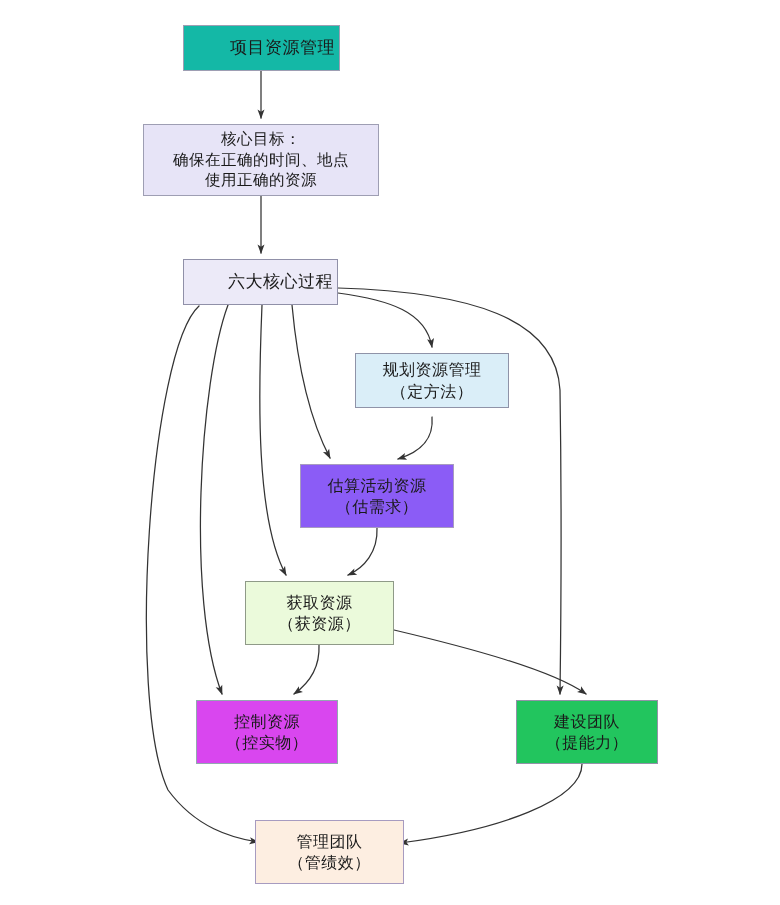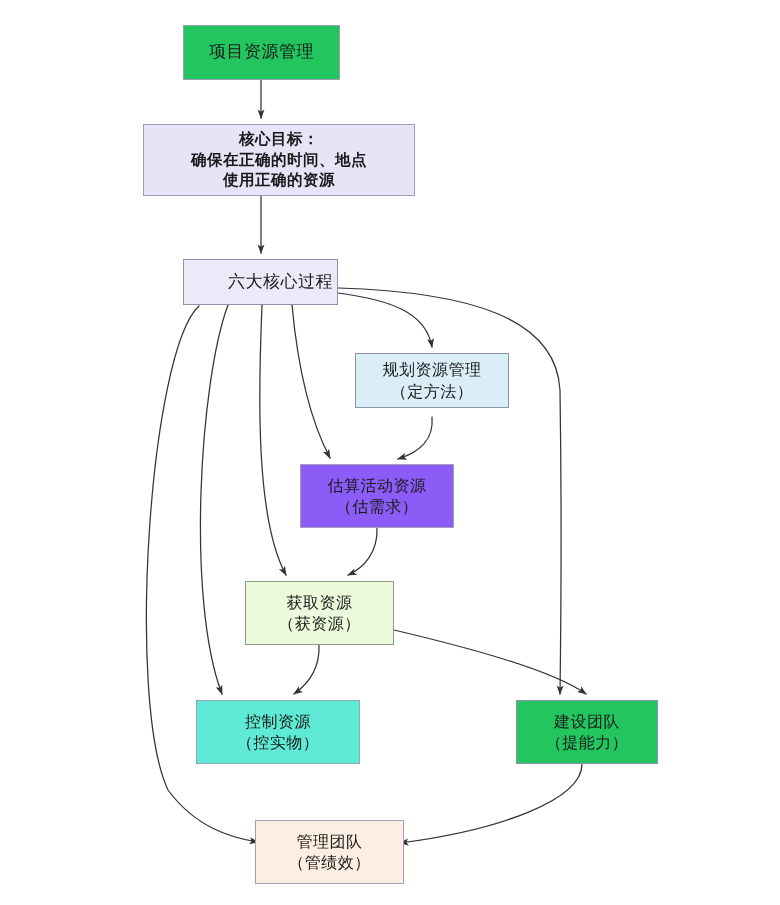--- a/index.html
+++ b/index.html
@@ -72,32 +72,32 @@
         <path d="M 338,288 C 470,292 556,318 560,390 C 562,520 561,620 560,694" marker-end="url(#arrowhead)"></path>
         <path d="M 432,417 C 434,440 420,452 398,459" marker-end="url(#arrowhead)"></path>
         <path d="M 377,528 C 378,552 364,568 348,575" marker-end="url(#arrowhead)"></path>
         <path d="M 319,645 C 320,668 308,684 294,694" marker-end="url(#arrowhead)"></path>
         <path d="M 394,630 C 470,648 552,670 586,694" marker-end="url(#arrowhead)"></path>
         <path d="M 582,764 C 582,800 500,830 400,843" marker-end="url(#arrowhead)"></path>
       </g>
   </svg>
 
   <div id="node-group">
-      <div class="node n-title" style="left: 183px; top: 25px; width: 157px; height: 55px; background: #22c55e; border-color: rgb(158, 158, 179);"><span class="node-label">项目资源管理</span></div>
-      <div class="node n-goal" style="left: 143px; top: 124px; width: 272px; height: 72px; background: rgb(231, 228, 247); border-color: rgb(158, 158, 179); font-weight: bold;"><span class="node-label">核心目标：
+      <div class="node n-title" style="left: 183px; top: 25px; width: 157px; height: 46px; background: #14b8a6; border-color: rgb(158, 158, 179); justify-content: flex-end;"><span class="node-label">项目资源管理</span></div>
+      <div class="node n-goal" style="left: 143px; top: 124px; width: 236px; height: 72px; background: rgb(231, 228, 247); border-color: rgb(158, 158, 179);"><span class="node-label">核心目标：
 确保在正确的时间、地点
 使用正确的资源</span></div>
       <div class="node n-process" style="left: 183px; top: 259px; width: 155px; height: 46px; background: rgb(236, 234, 248); border-color: rgb(144, 144, 168);"><span class="node-label">六大核心过程</span></div>
       <div class="node n-proc-sub" style="left: 355px; top: 353px; width: 154px; height: 55px; background: rgb(218, 238, 248); border-color: rgb(143, 147, 168);"><span class="node-label">规划资源管理
 （定方法）</span></div>
       <div class="node n-proc-sub" style="left: 300px; top: 464px; width: 154px; height: 64px; background: #8b5cf6; border-color: rgb(167, 155, 192);"><span class="node-label">估算活动资源
 （估需求）</span></div>
       <div class="node n-proc-sub" style="left: 245px; top: 581px; width: 149px; height: 64px; background: rgb(235, 250, 219); border-color: rgb(143, 154, 136);"><span class="node-label">获取资源
 （获资源）</span></div>
-      <div class="node n-proc-sub" style="left: 196px; top: 700px; width: 164px; height: 64px; background: #5eead4; border-color: rgb(146, 168, 176); align-items: center;"><span class="node-label">控制资源
+      <div class="node n-proc-sub" style="left: 196px; top: 700px; width: 142px; height: 64px; background: #d946ef; border-color: rgb(146, 168, 176); align-items: center;"><span class="node-label">控制资源
 （控实物）</span></div>
       <div class="node n-proc-sub" style="left: 516px; top: 700px; width: 142px; height: 64px; background: #22c55e; border-color: rgb(146, 146, 168);"><span class="node-label">建设团队
 （提能力）</span></div>
       <div class="node n-proc-sub" style="left: 241px; top: 820px; width: 149px; height: 64px; background: rgb(253, 238, 225); border-color: rgb(167, 155, 192); margin-left: 14px;"><span class="node-label">管理团队
 （管绩效）</span></div>
     </div>
 
 </div>
 
 </body></html>

